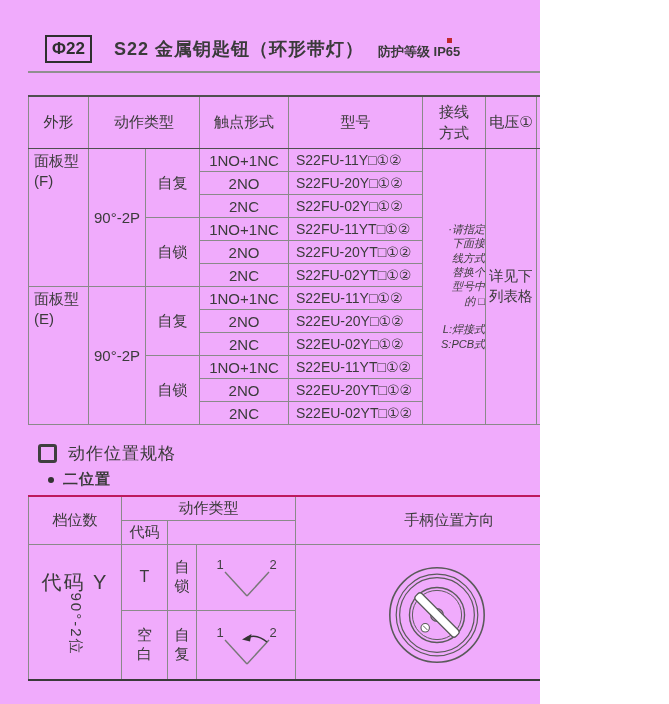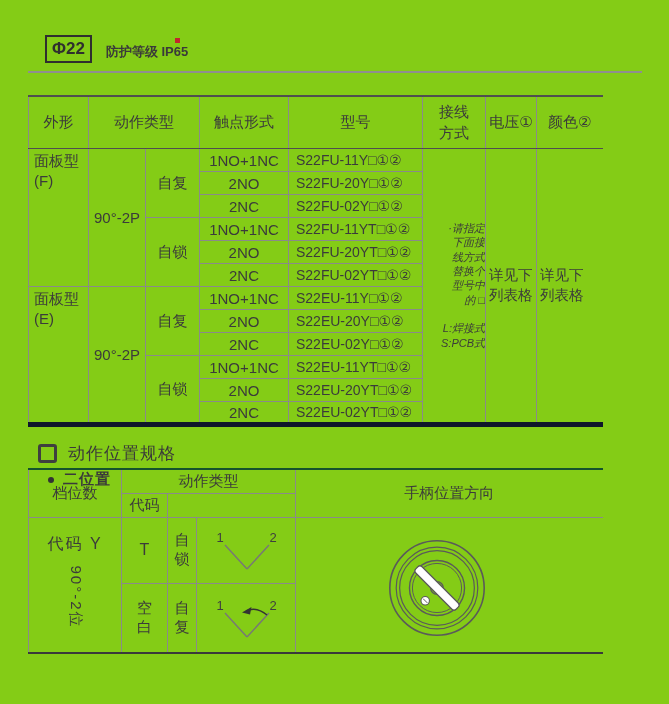--- a/index.html
+++ b/index.html
@@ -1,77 +1,78 @@
 <!DOCTYPE html>
 <html><head>
 <meta charset="utf-8">
 <style>
   html,body { margin:0; padding:0; background:#ffffff; }
   body { width:669px; height:704px; font-family:"Liberation Sans","DejaVu Sans",sans-serif; color:#3b3b3b; }
-  .page { position:absolute; top:0; left:0; width:669px; height:704px; background:#84cc16; overflow:hidden; }
+  .page { position:absolute; top:0; left:0; width:540px; height:704px; background:#f0abfc; overflow:hidden; }
 
   
   .header { position:absolute; top:35px; left:45px; display:flex; align-items:center; }
   .badge { border:2px solid #2f2f2f; font-weight:bold; font-size:17px; padding:0 5px; line-height:24px; color:#2f2f2f; }
   .title { font-weight:bold; font-size:18px; color:#3a3a3a; letter-spacing:1px; margin-left:22px; }
   .prot { display:flex; align-items:flex-end; margin-left:14px;flex-direction:column; }
   .red-sq { width:5px; height:5px; background:#c1272d; margin-right:8px; }
   .prot-text { font-size:13px; font-weight:bold; color:#3a3a3a; }
   .title-rule { position:absolute; top:71px; left:28px; width:614px; height:0; border-top:2px solid #8f8f8f; }
 
   
   table { border-collapse:collapse; table-layout:fixed; }
   th, td { border:1px solid #8a8a8a; padding:0; font-weight:normal; font-size:15px; text-align:center; vertical-align:middle; color:#3b3b3b; overflow:hidden; }
   .no-r { border-right:none !important; }
 
   
   .t1 { position:absolute; top:95px; left:28px; width:574px; border-top:2px solid #4f4f4f; border-left:1px solid #8a8a8a; }
   .t1 thead th { height:51px; border-bottom:1px solid #4f4f4f; }
   .t1 tbody tr { height:23px; }
-  .t1 tbody { border-bottom:5px solid #0f172a; }
+  .t1 tbody { border-bottom:1px solid #0f172a; }
   .narrow-th { display:inline-block; width:2.2em; line-height:1.35; }
   .shape-cell { text-align:left; vertical-align:top; padding:2px 0 0 5px; white-space:pre-line; line-height:1.3; }
   .model-cell { text-align:left; padding-left:7px; font-size:14px; }
   .contact-cell { font-size:15px;margin-top:9px; }
   .wiring-cell { text-align:right; padding-left:3px; font-size:11px; white-space:pre-line; line-height:1.3;font-style:italic; }
   .see-cell { text-align:left; padding-left:3px; font-size:14.5px; white-space:pre-line; line-height:1.35; }
 
   
   .sec-head { position:absolute; top:442px; left:38px; display:flex; align-items:center; }
   .sq-icon { width:13px; height:13px; border:3px solid #3f3f3f; border-radius:3px; margin-right:11px; }
   .sec-title { font-size:17px; font-weight:normal; color:#3a3a3a; letter-spacing:1px; }
   .sub-bullet { position:absolute; top:470px; left:48px; display:flex; align-items:center; }
   .dot { width:6px; height:6px; background:#333; border-radius:50%; margin-right:9px; }
   .sub-text { font-size:15px; font-weight:bold; color:#3a3a3a; letter-spacing:1px; }
 
   
-  .t2 { position:absolute; top:468px; left:28px; width:574px; border-top:2px solid #14532d; border-bottom:2px solid #3a3a3a; }
+  .t2 { position:absolute; top:495px; left:28px; width:574px; border-top:2px solid #be185d; border-bottom:2px solid #3a3a3a; }
   .t2 .hrow { height:24px; }
   .t2 .brow1 { height:66px; }
   .t2 .brow2 { height:70px; }
   .gear-wrap { position:relative; height:132px; }
-  .gear-label { padding-top:16px; font-size:16px; letter-spacing:2px; }
+  .gear-label { padding-top:24px; font-size:20px; letter-spacing:2px; }
   .rot { position:absolute; left:50%; top:60%; transform:translate(-50%,-50%) rotate(90deg); white-space:nowrap; font-size:15px; letter-spacing:2px; }
   .code-val { font-size:16px; }
   .vstack { display:inline-block; width:1.1em; word-break:break-all; line-height:1.25; font-size:15px; }
   .diag-cell svg, .handle-cell svg { display:block; }
   .diag-cell svg { margin:2px auto 0 auto; }
   .handle-cell svg { margin:6px 0 0 82px; }
   .diag-num { font-size:13px; fill:#3f3f3f; font-family:"Liberation Sans","DejaVu Sans",sans-serif; }
 
   
   .note { position:absolute; top:684px; left:57px; font-family:"Liberation Serif","DejaVu Serif",serif; font-size:15px; color:#1f1f1f; letter-spacing:2px; }
 </style>
 </head>
 <body>
 
 <div class="page">
 
   <div class="header">
     <span class="badge">Φ22</span>
+    <span class="title">S22 金属钥匙钮（环形带灯）</span>
     <span class="prot">
       <span class="red-sq"></span>
       <span class="prot-text">防护等级 IP65</span>
     </span>
   </div>
   <div class="title-rule"></div>
 
   <table class="t1">
     <colgroup>
       <col style="width:60px">

